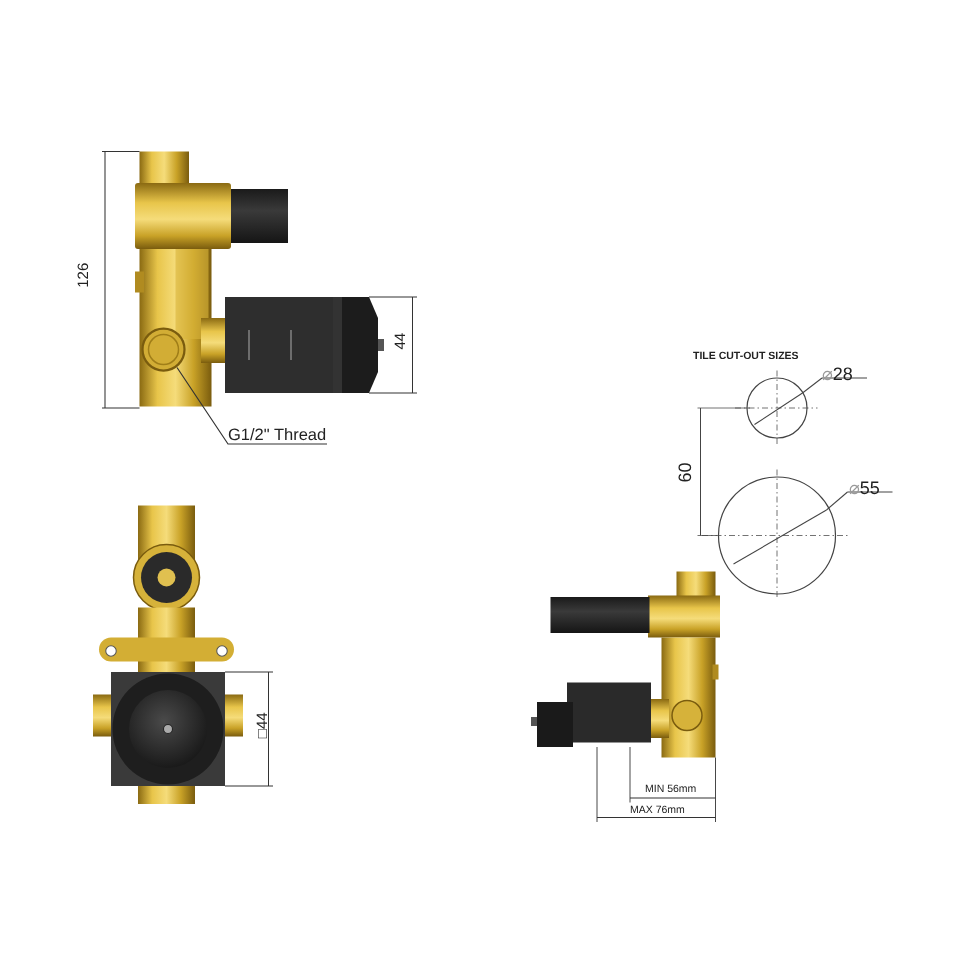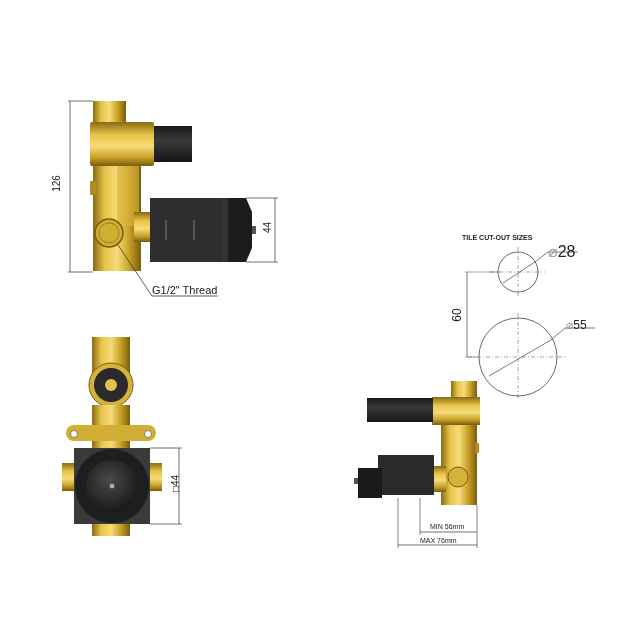--- a/index.html
+++ b/index.html
@@ -143,21 +143,21 @@
   </g>
 </svg>
 
 <div class="lbl vert" style="left:48px; top:178px; font-size:10px; transform:rotate(-90deg);">126</div>
 <div class="lbl vert" style="left:262px; top:222px; font-size:10px; transform:rotate(-90deg);">44</div>
 <div class="lbl" style="left:152px; top:284px; font-size:11px;">G1/2" Thread</div>
 
 <div class="lbl vert" style="left:167px; top:478px; font-size:10px; transform:rotate(-90deg);">□44</div>
 
 <div class="lbl" style="left:462px; top:234px; font-size:7px; font-weight:bold;">TILE CUT-OUT SIZES</div>
-<div class="lbl" style="left:548px; top:242px; font-size:16px;">
+<div class="lbl" style="left:548px; top:242px; font-size:12px;">
   <span style="color:#999;">⌀</span><span>28</span>
 </div>
 <div class="lbl" style="left:566px; top:318px; font-size:12px;">
   <span style="color:#999;">⌀</span><span>55</span>
 </div>
 <div class="lbl vert" style="left:450px; top:308px; font-size:12px; transform:rotate(-90deg);">60</div>
 
 <div class="lbl" style="left:430px; top:523px; font-size:7px;">MIN 56mm</div>
 <div class="lbl" style="left:420px; top:537px; font-size:7px;">MAX 76mm</div>
 

